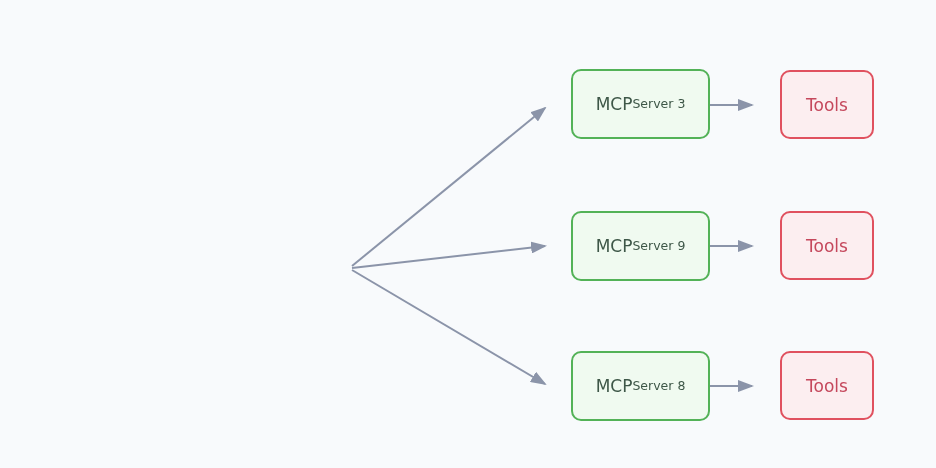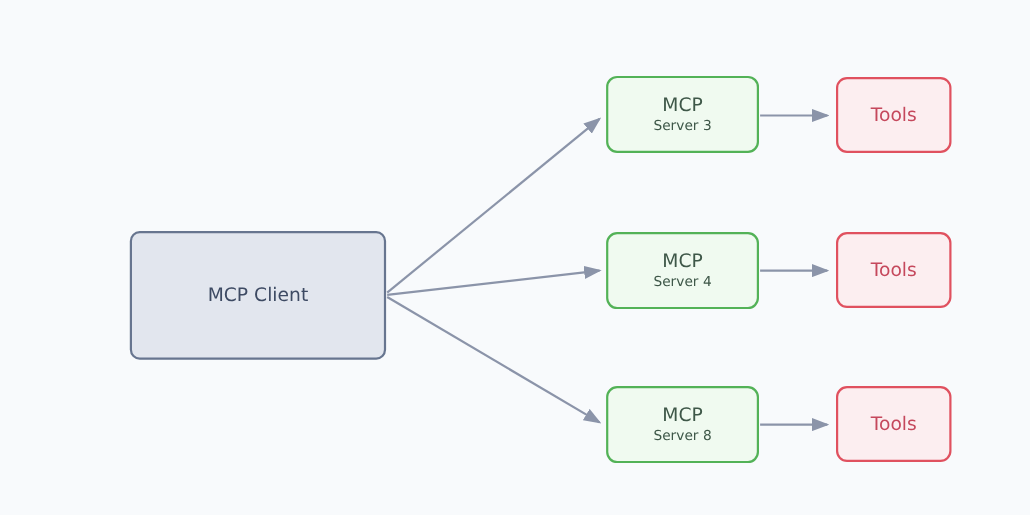--- a/index.html
+++ b/index.html
@@ -24,42 +24,43 @@
   .canvas{
     position:relative;
     width:936px;height:468px;
   }
   .edges{
     position:absolute;left:0;top:0;width:936px;height:468px;
     pointer-events:none;
   }
   .node{
     position:absolute;
-    display:flex;flex-direction:column;align-items:center;justify-content:center;
+    display:flex;flex-direction:row;align-items:center;justify-content:center;
     text-align:center;
+    margin-left:20px;
   }
   .client-node{
     left:118px;top:210px;width:233px;height:117px;
     background:var(--client-fill);
     border:2px solid var(--client-border);
     border-radius:9px;
     color:var(--client-text);
     font-size:17px;
   }
   .server-node{
     left:551px;width:139px;height:70px;
     background:var(--server-fill);
     border:2px solid var(--server-border);
     border-radius:10px;
     color:var(--server-text);
   }
   .server-node .title{font-size:17px;line-height:1.2;}
   .server-node .subtitle{font-size:12.5px;line-height:1.25;}
   .tools-node{
-    left:760px;width:105px;height:69px;
+    left:760px;width:94px;height:69px;
     background:var(--tools-fill);
     border:2px solid var(--tools-border);
     border-radius:10px;
     color:var(--tools-text);
     font-size:17px;
   }
   .row-0 .server-node{top:69px;}   .row-0 .tools-node{top:70px;}
   .row-1 .server-node{top:211px;}  .row-1 .tools-node{top:211px;}
   .row-2 .server-node{top:351px;}  .row-2 .tools-node{top:351px;}
 </style>
@@ -75,38 +76,35 @@
       </marker>
     </defs>
     <line x1="352" y1="266" x2="545" y2="108" stroke="var(--arrow)" stroke-width="2" marker-end="url(#arrowhead)"></line>
     <line x1="352" y1="268" x2="545" y2="246" stroke="var(--arrow)" stroke-width="2" marker-end="url(#arrowhead)"></line>
     <line x1="352" y1="270" x2="545" y2="384" stroke="var(--arrow)" stroke-width="2" marker-end="url(#arrowhead)"></line>
     <line x1="691" y1="105" x2="752" y2="105" stroke="var(--arrow)" stroke-width="2" marker-end="url(#arrowhead)"></line>
     <line x1="691" y1="246" x2="752" y2="246" stroke="var(--arrow)" stroke-width="2" marker-end="url(#arrowhead)"></line>
     <line x1="691" y1="386" x2="752" y2="386" stroke="var(--arrow)" stroke-width="2" marker-end="url(#arrowhead)"></line>
   </svg>
 
-  <div class="node client-node">
-    <span>MCP Client</span>
-  </div>
 
   <div class="row-0">
     <div class="node server-node">
       <span class="title">MCP</span>
       <span class="subtitle">Server 3</span>
     </div>
     <div class="node tools-node">
       <span>Tools</span>
     </div>
   </div>
 
   <div class="row-1">
     <div class="node server-node">
       <span class="title">MCP</span>
-      <span class="subtitle">Server 4</span>
+      <span class="subtitle">Server 9</span>
     </div>
     <div class="node tools-node">
       <span>Tools</span>
     </div>
   </div>
 
   <div class="row-2">
     <div class="node server-node">
       <span class="title">MCP</span>
       <span class="subtitle">Server 8</span>

